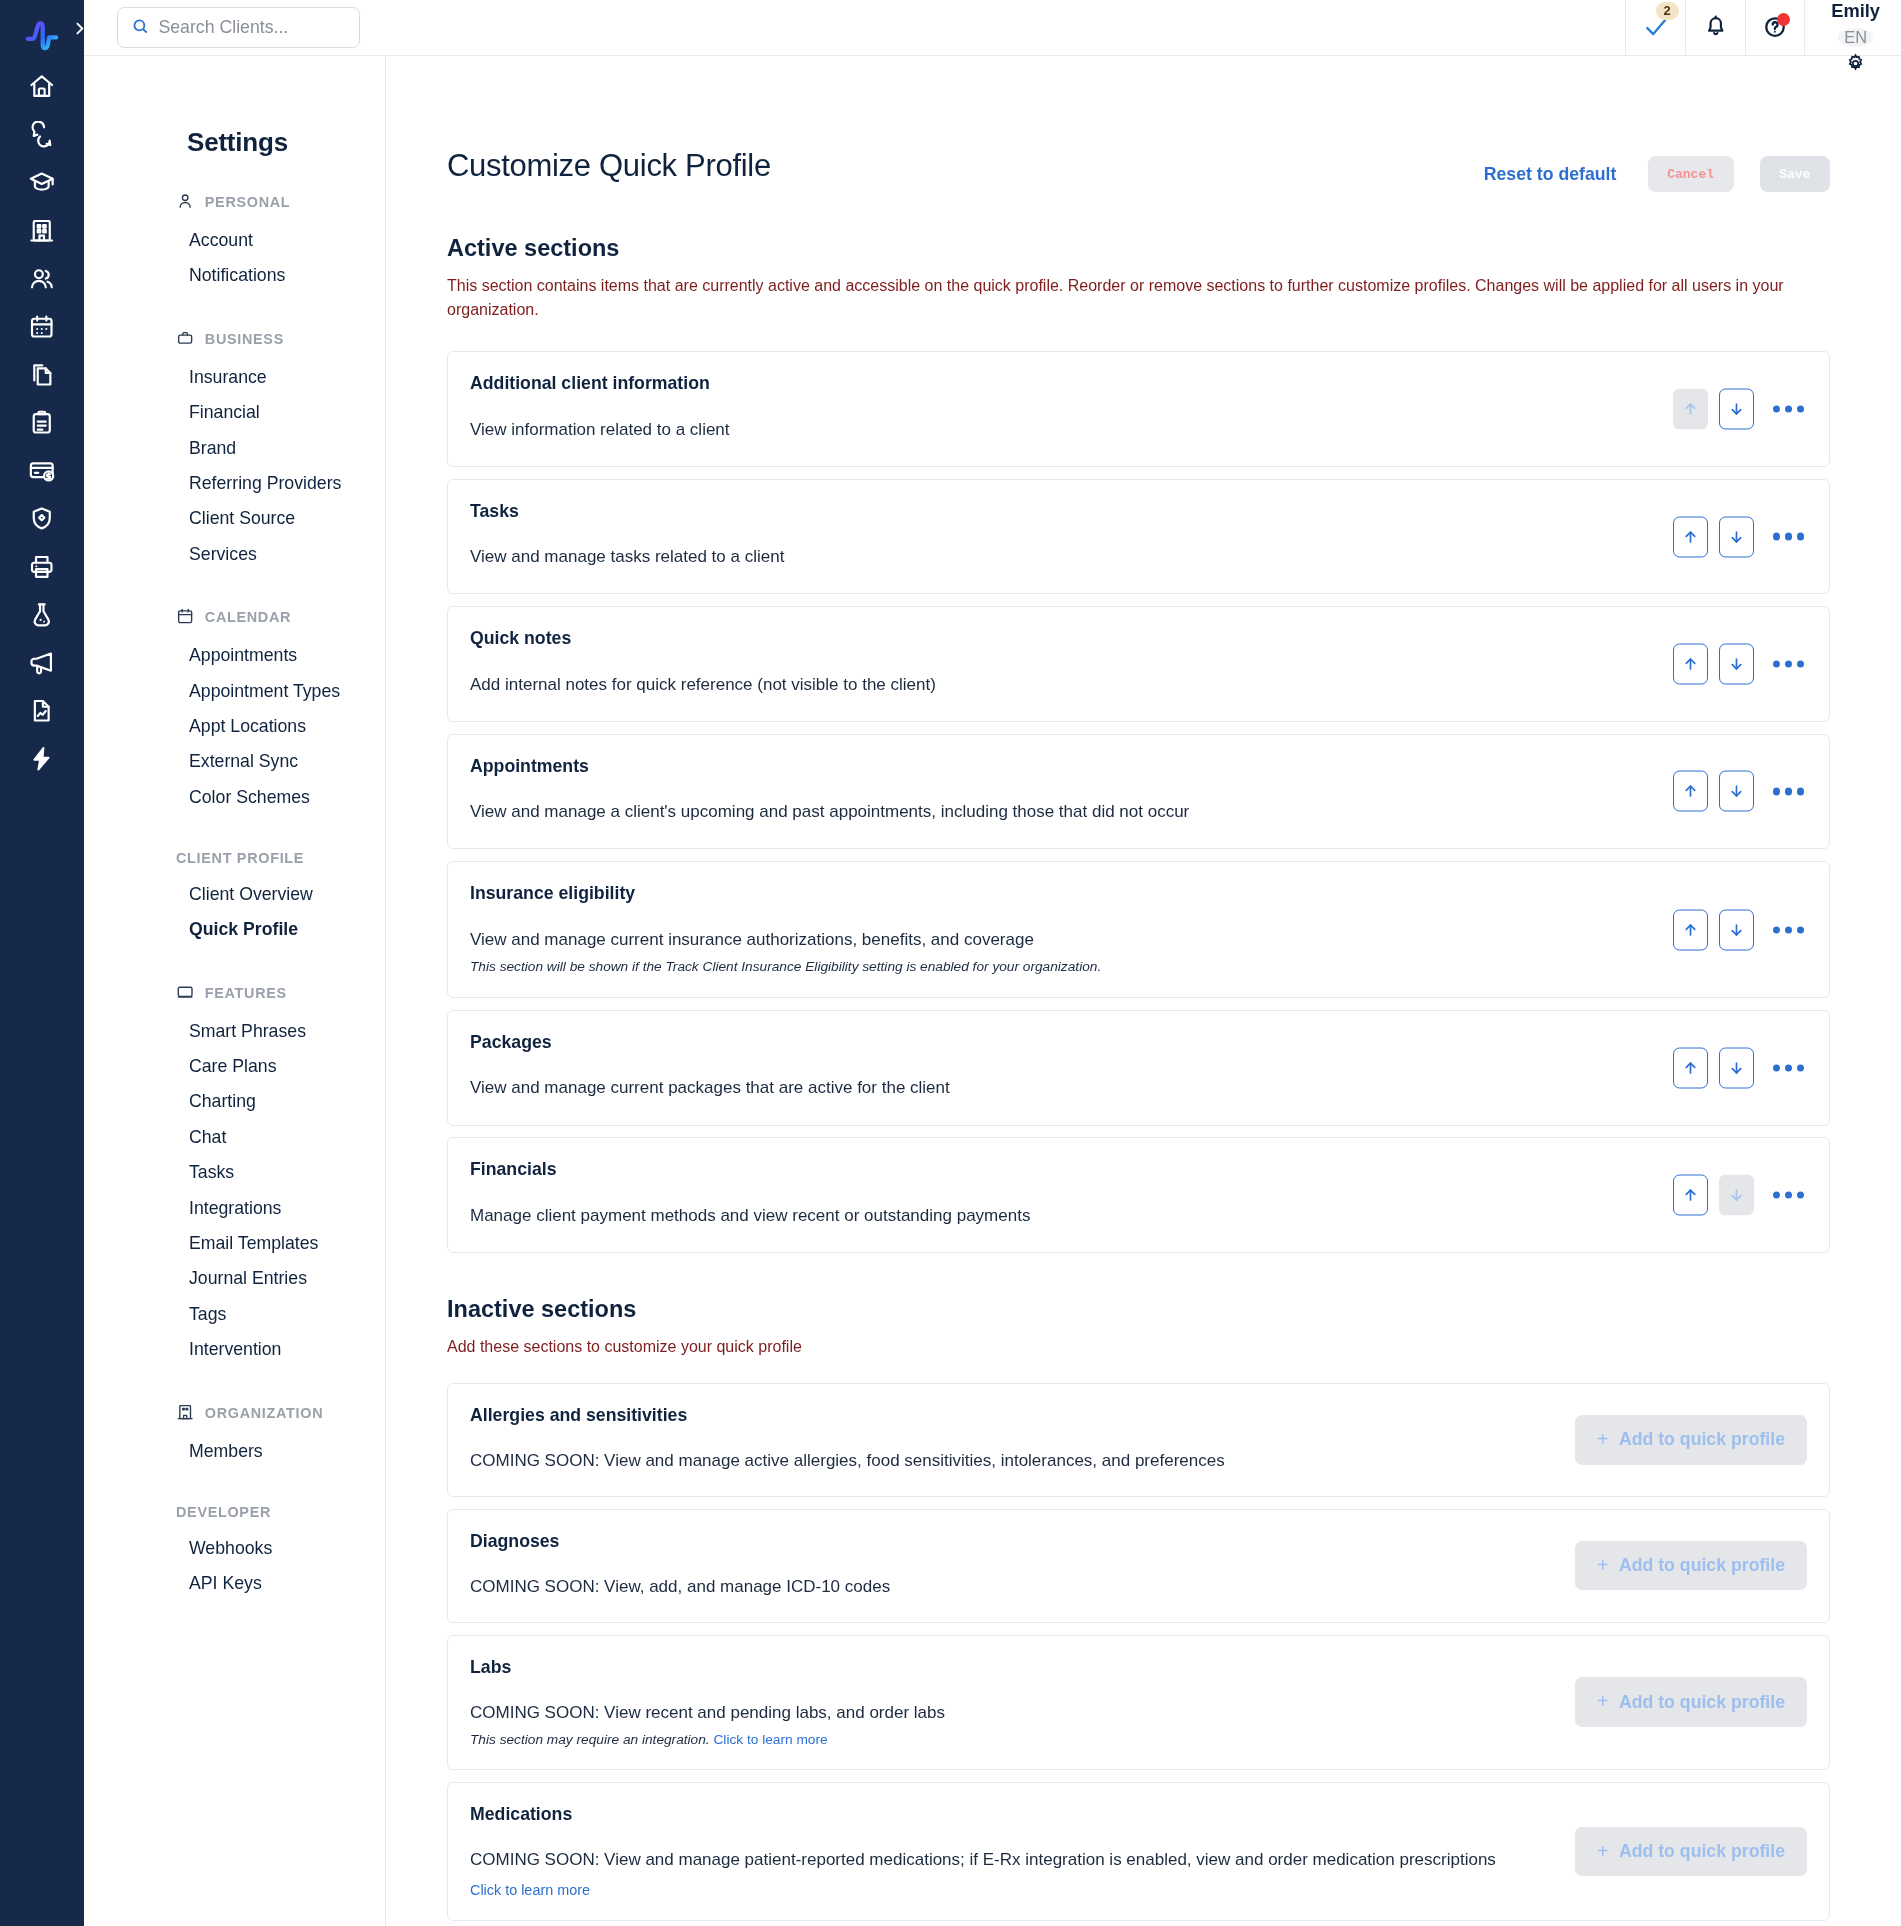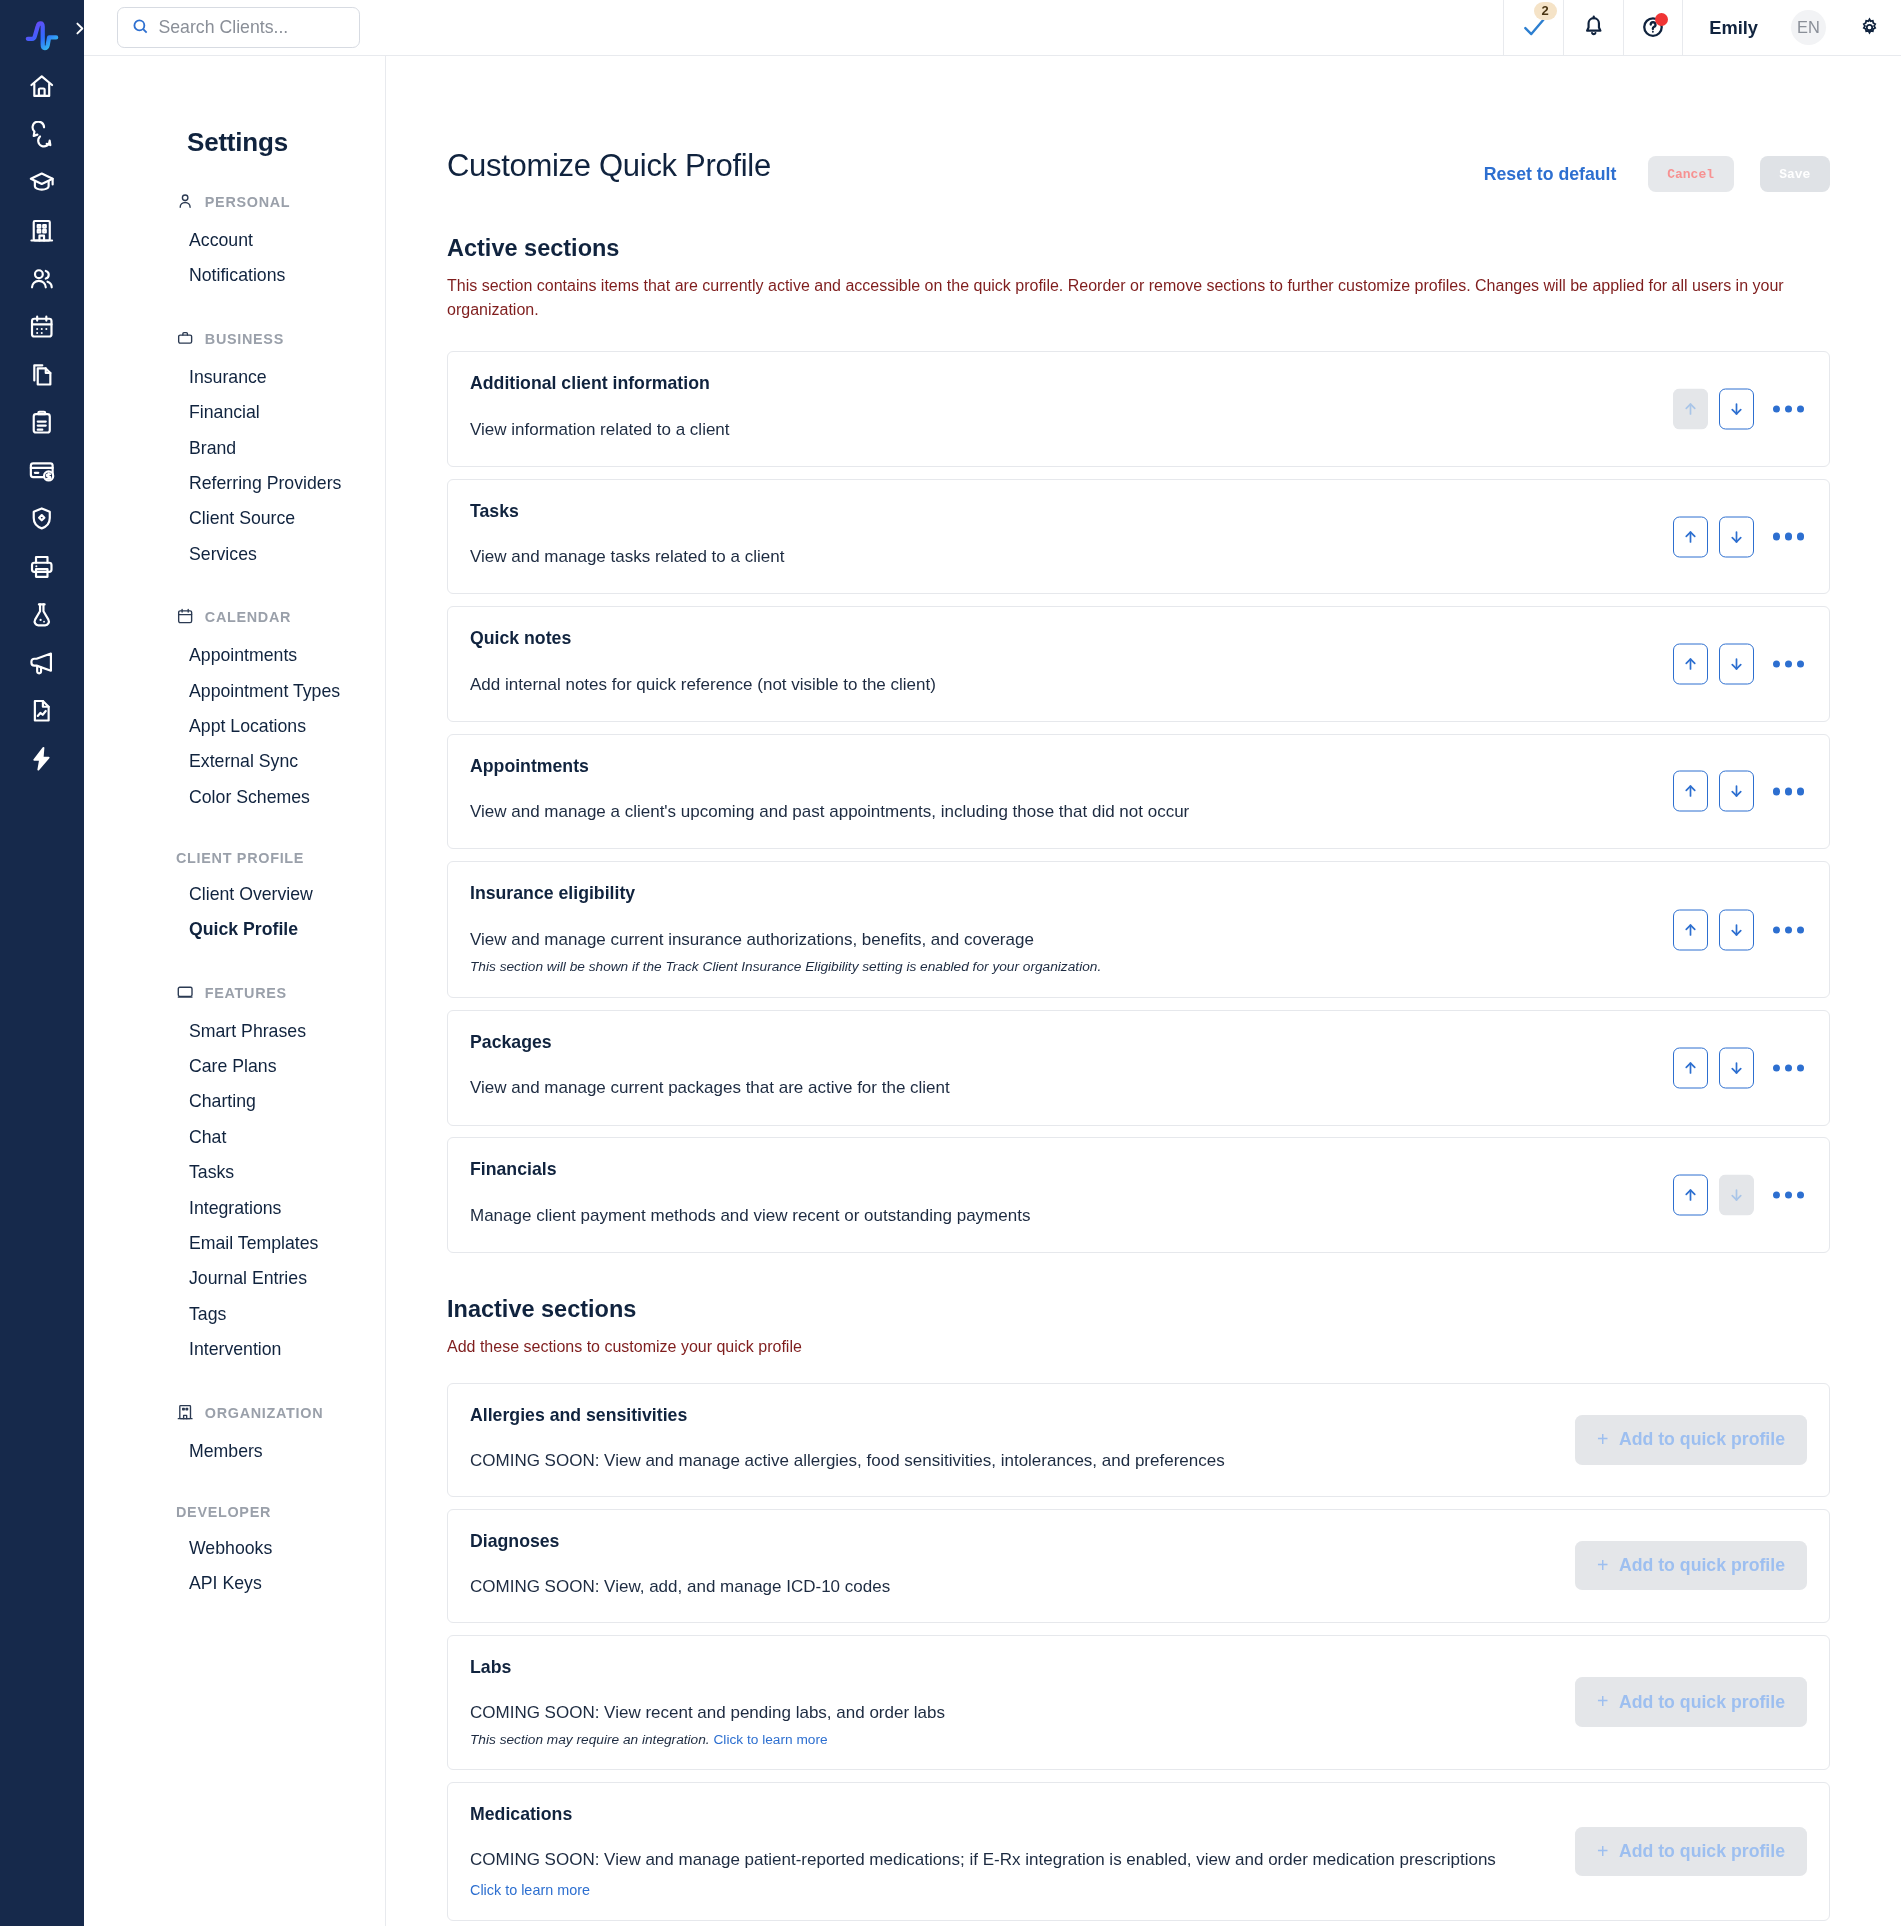--- a/index.html
+++ b/index.html
@@ -77,22 +77,23 @@
     font-size: 13px; font-weight: 700;
     border-radius: 653px; padding: 2px 7.8px;
     line-height: 1.1;
   }
   .dot-red {
     position: absolute; top: 13px; right: 14.4px;
     width: 13px; height: 13px; border-radius: 50%;
     background: #f03535;
   }
   .user-area {
-    display: flex; align-items: center; gap: 33px;
+    display: flex; align-items: center; gap: 6px;
     padding: 0 22px 0 26px;
+    flex-direction: column;
   }
   .user-name { font-size: 18.3px; font-weight: 700; color: #10233e; }
   .lang-pill {
     width: 35px; height: 35px; border-radius: 50%;
     background: #f2f3f5; color: #8a8f98;
     display: flex; align-items: center; justify-content: center;
     font-size: 16.4px; cursor: pointer;
   }
   .gear-btn { cursor: pointer; display: flex; align-items: center; }
   .gear-btn svg { width: 21px; height: 21px; stroke: #10233e; fill: none; stroke-width: 2; }

